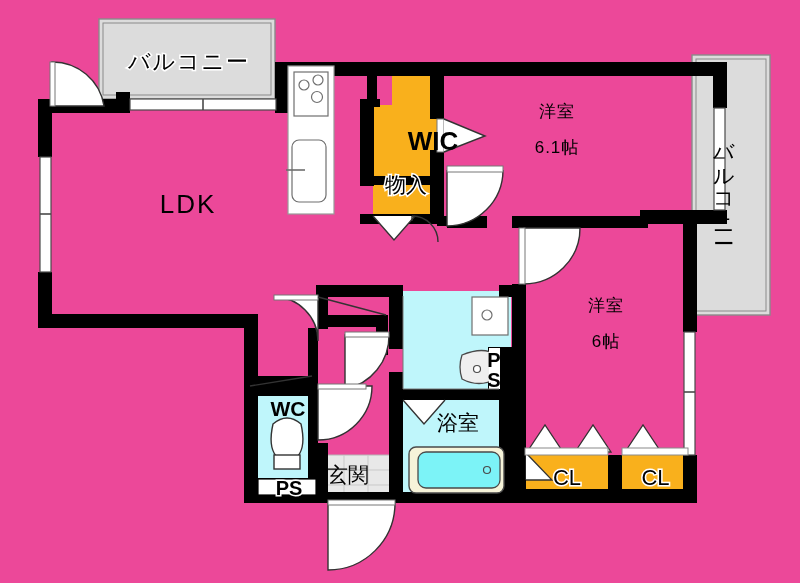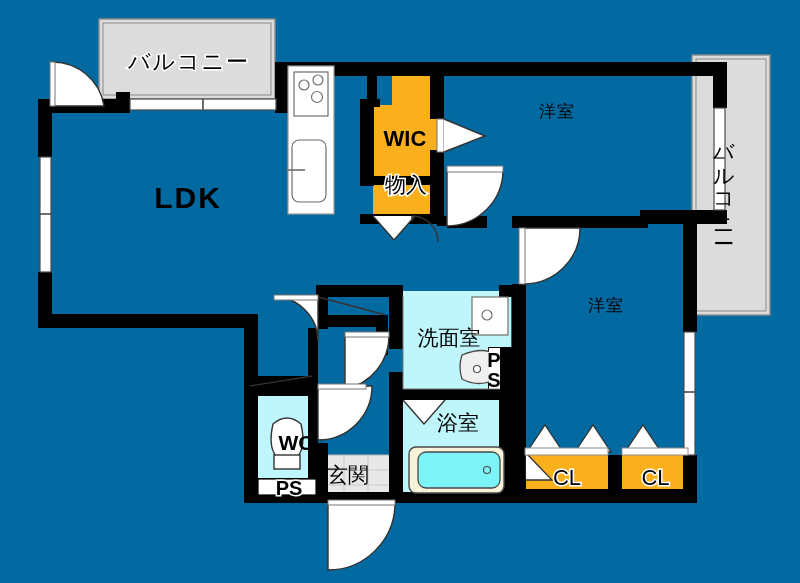--- a/index.html
+++ b/index.html
@@ -1,27 +1,27 @@
 <!DOCTYPE html>
 <html><head>
 <meta charset="utf-8">
 <title>Floor Plan</title>
 <style>
   html,body{margin:0;padding:0;background:#ffffff;}
   body{font-family:"Liberation Sans","DejaVu Sans",sans-serif;}
-  #plan{position:relative;width:800px;height:583px;background:#0369a1;overflow:hidden;}
+  #plan{position:relative;width:800px;height:583px;background:#ec4899;overflow:hidden;}
   #plan svg{position:absolute;left:0;top:0;}
   .lbl{position:absolute;white-space:pre;color:#000;font-family:"Liberation Sans","DejaVu Sans",sans-serif;text-align:center;line-height:1.08;}
   .lbl-room{font-size:17px;letter-spacing:1px;}
-  .lbl-ldk{font-size:30px;font-weight:700;letter-spacing:2px;}
+  .lbl-ldk{font-size:26px;font-weight:400;letter-spacing:2px;margin-top:8px;}
   .lbl-ldk2{font-size:27px;letter-spacing:1px;}
   .lbl-sm{font-size:21px;letter-spacing:0px;}
   .lbl-bal{font-size:22px;letter-spacing:2px;}
   .lbl-balv{font-size:21px;writing-mode:vertical-rl;text-orientation:upright;letter-spacing:2px;}
-  .lbl-wic{font-size:22px;font-weight:700;}
+  .lbl-wic{font-size:26px;font-weight:700;padding-left:28px;}
   .lbl-cl{font-size:22px;font-weight:400;}
   .lbl-ps{font-size:20px;font-weight:700;}
   .lbl-wc{font-size:21px;font-weight:700;}
   .outln{paint-order:stroke;-webkit-text-stroke:3px #ffffff;}
 </style>
 </head>
 <body>
 
 <div id="plan">
 
@@ -279,32 +279,33 @@
 
 </svg>
 
 <div class="lbl lbl-bal outln" style="left:110px;top:50px;width:158px;">バルコニー</div>
 
 <div class="lbl lbl-balv" style="left:712px;top:128px;">バルコニー</div>
 
 <div class="lbl lbl-ldk" style="left:98px;top:182px;width:180px;">LDK</div>
 
 <div class="lbl lbl-room" style="left:487px;top:103px;width:140px;">洋室</div>
+<div class="lbl lbl-room" style="left:487px;top:139px;width:140px;">6.1帖</div>
 
 <div class="lbl lbl-room" style="left:536px;top:297px;width:140px;">洋室</div>
+<div class="lbl lbl-room" style="left:536px;top:333px;width:140px;">6帖</div>
 
 <div class="lbl lbl-wic" style="left:374px;top:127px;width:62px;">WIC</div>
 
 <div class="lbl lbl-sm outln" style="left:374px;top:174px;width:64px;">物入</div>
 
-<div class="lbl lbl-sm" style="left:404px;top:327px;width:90px;">洗面室</div>
 
 <div class="lbl lbl-sm" style="left:420px;top:412px;width:76px;">浴室</div>
 
-<div class="lbl lbl-wc" style="left:268px;top:398px;width:56px;margin-top:34px;">WC</div>
+<div class="lbl lbl-wc" style="left:260px;top:398px;width:56px;">WC</div>
 
 <div class="lbl lbl-ps outln" style="left:259px;top:478px;width:60px;">PS</div>
 
 <div class="lbl lbl-ps" style="left:487px;top:351px;width:14px;line-height:0.95;">P</div>
 <div class="lbl lbl-ps" style="left:487px;top:371px;width:14px;line-height:0.95;">S</div>
 
 <div class="lbl lbl-sm" style="left:312px;top:464px;width:72px;">玄関</div>
 
 <div class="lbl lbl-cl outln" style="left:526px;top:466px;width:82px;">CL</div>
 <div class="lbl lbl-cl outln" style="left:623px;top:466px;width:65px;">CL</div>

